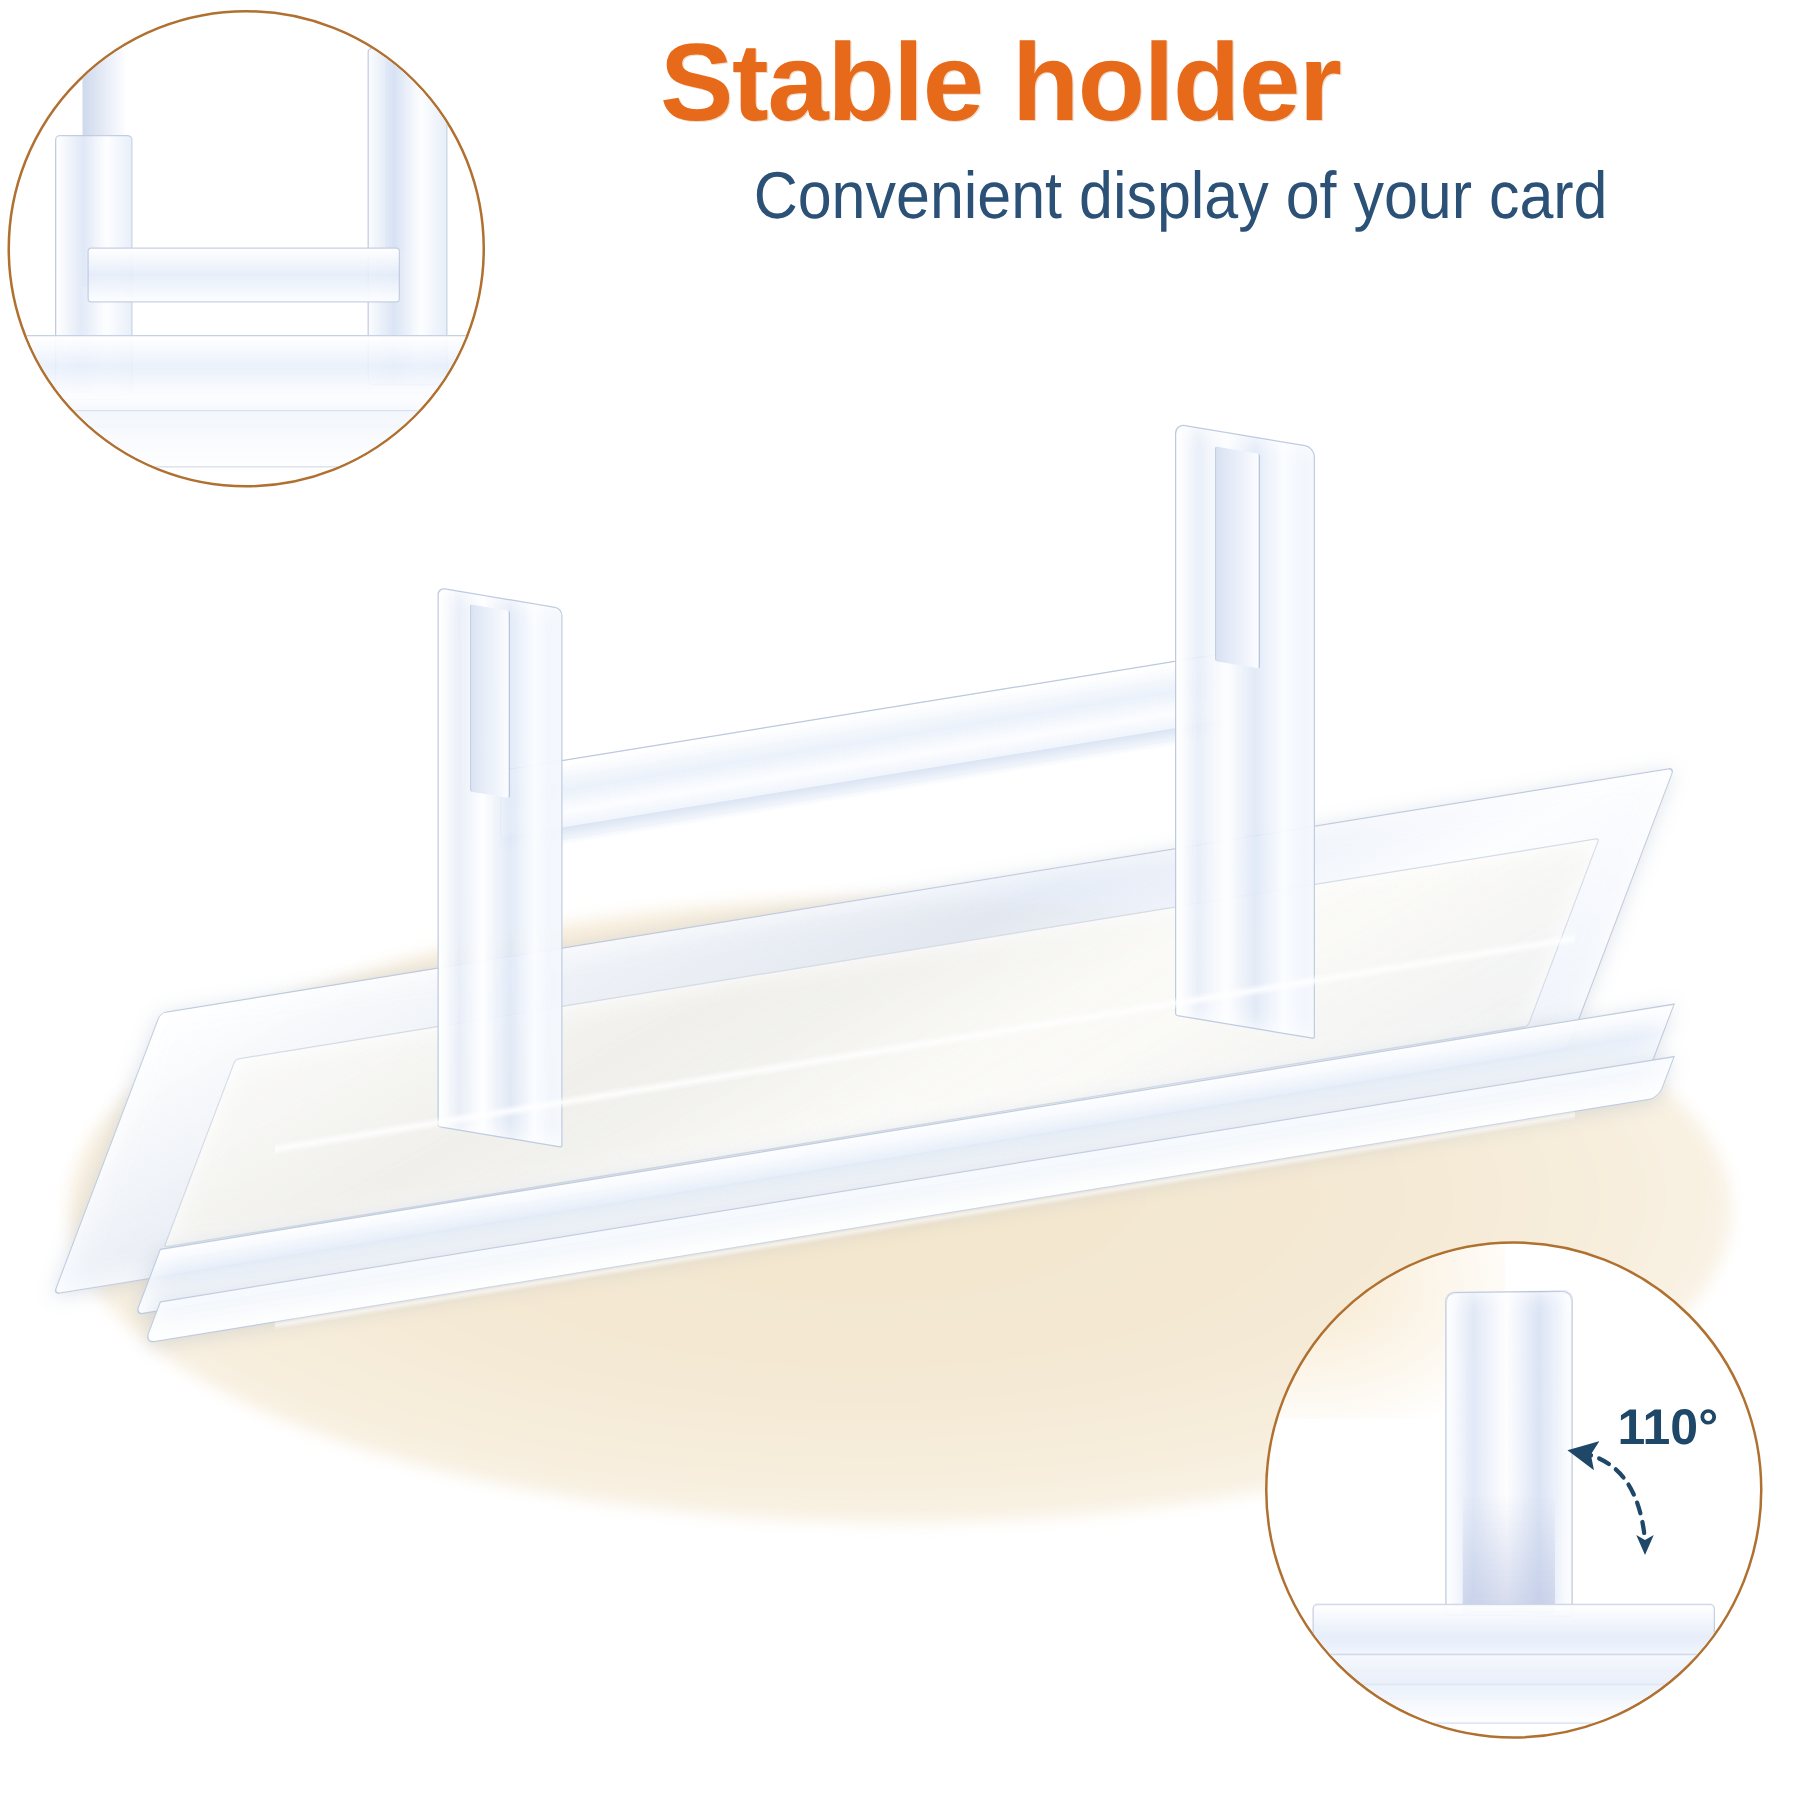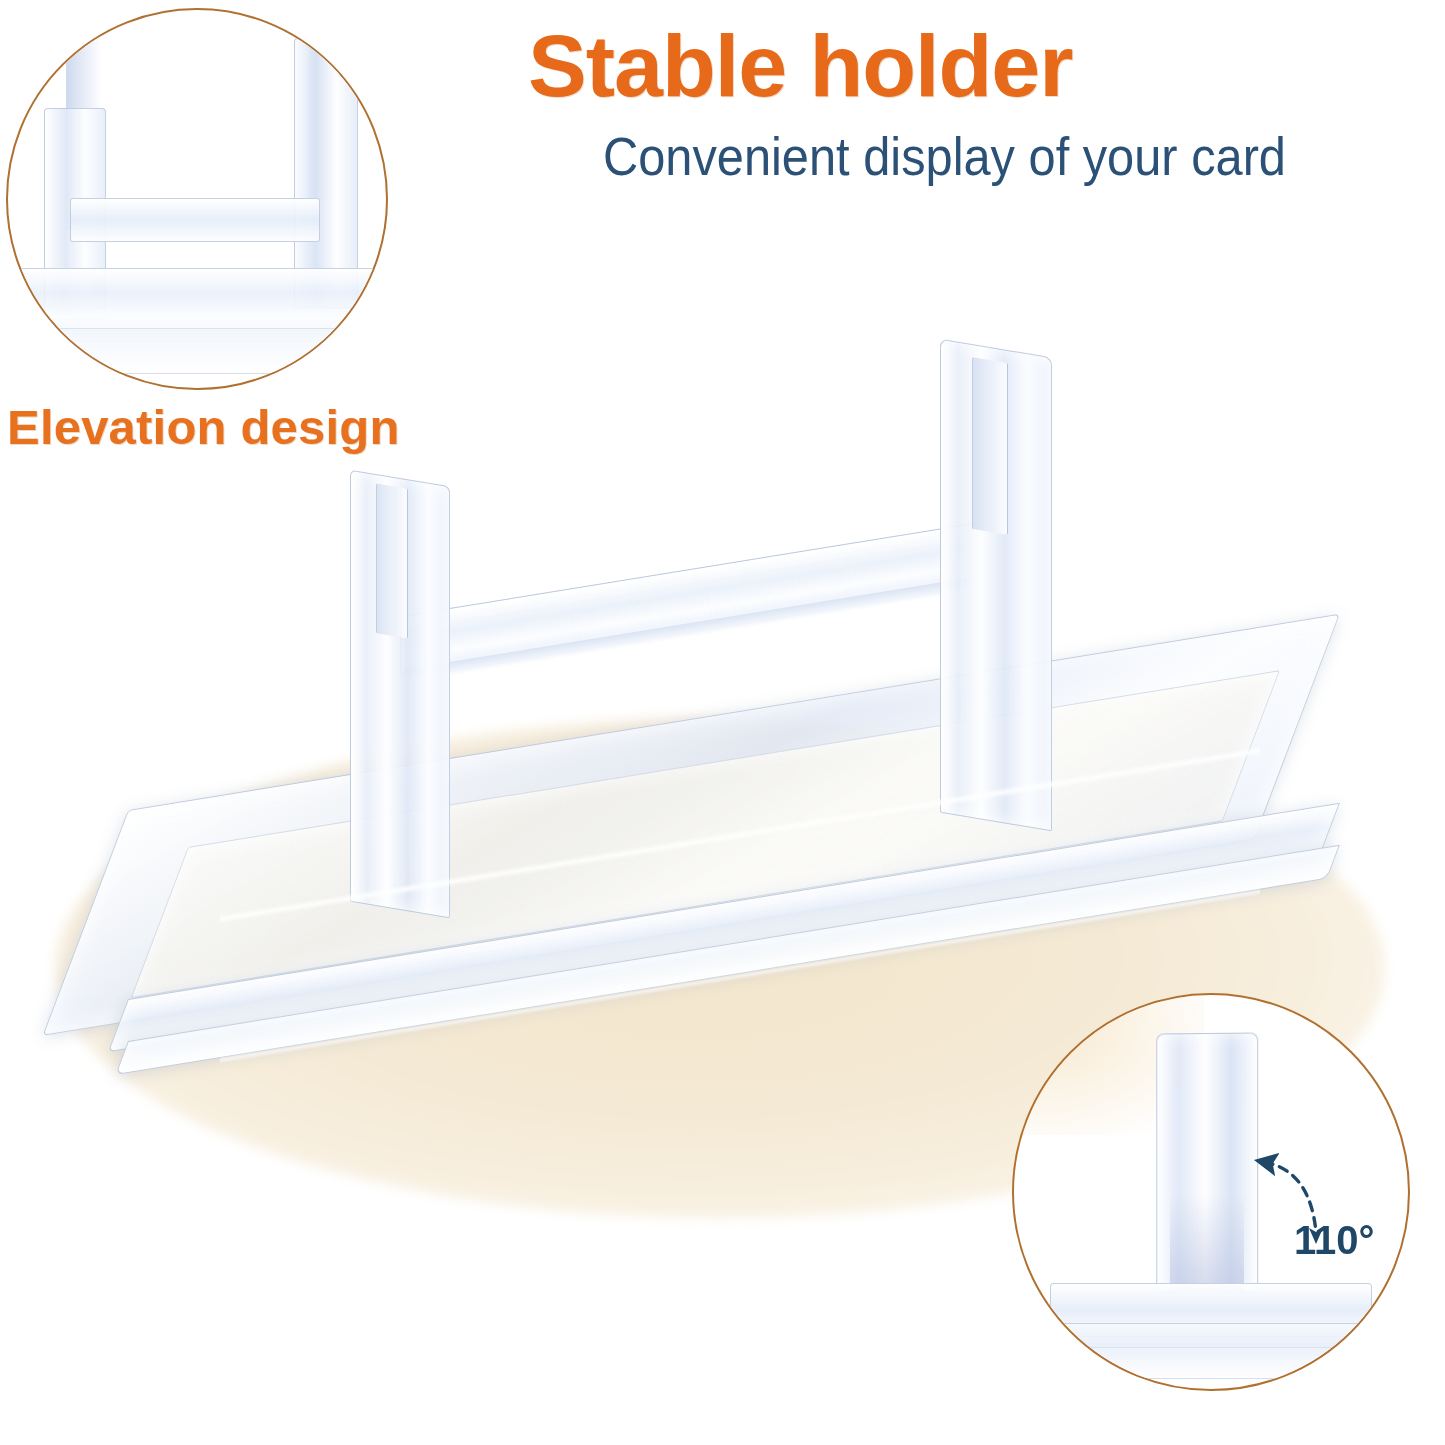--- a/index.html
+++ b/index.html
@@ -363,21 +363,21 @@
   #br-bg-warm {
     left: -10px; top: -10px;
     width: 200px; height: 150px;
     background: radial-gradient(ellipse at 20% 30%,
        rgba(246,229,199,0.85) 0%, rgba(250,240,222,0.5) 55%,
        rgba(255,255,255,0) 85%);
   }
   #angle-text {
     position: absolute;
     left: 1294px;
-    top: 1218px;
+    top: 1120px;
     font-size: 40px;
     font-weight: bold;
     color: #1F4768;
     white-space: nowrap;
   }
   #angle-svg {
     position: absolute;
     left: 1238px;
     top: 1140px;
     width: 140px;
@@ -418,21 +418,20 @@
   <div class="inset-circle" id="inset-top-left">
     <div class="tl-art" id="tl-tall-left"></div>
     <div class="tl-art" id="tl-tall-right"></div>
     <div class="tl-art" id="tl-post-left"></div>
     <div class="tl-art" id="tl-post-right"></div>
     <div class="tl-art" id="tl-bar"></div>
     <div class="tl-art" id="tl-base"></div>
     <div class="tl-art" id="tl-base2"></div>
   </div>
 
-  <div class="feature-label" id="label-elevation">Elevation design</div>
 
   <div class="inset-circle" id="inset-bottom-right">
     <div class="br-art" id="br-bg-warm"></div>
     <div class="br-art" id="br-post"></div>
     <div class="br-art" id="br-post-shadow"></div>
     <div class="br-art" id="br-base-top"></div>
     <div class="br-art" id="br-base-mid"></div>
     <div class="br-art" id="br-base-low"></div>
   </div>
 

